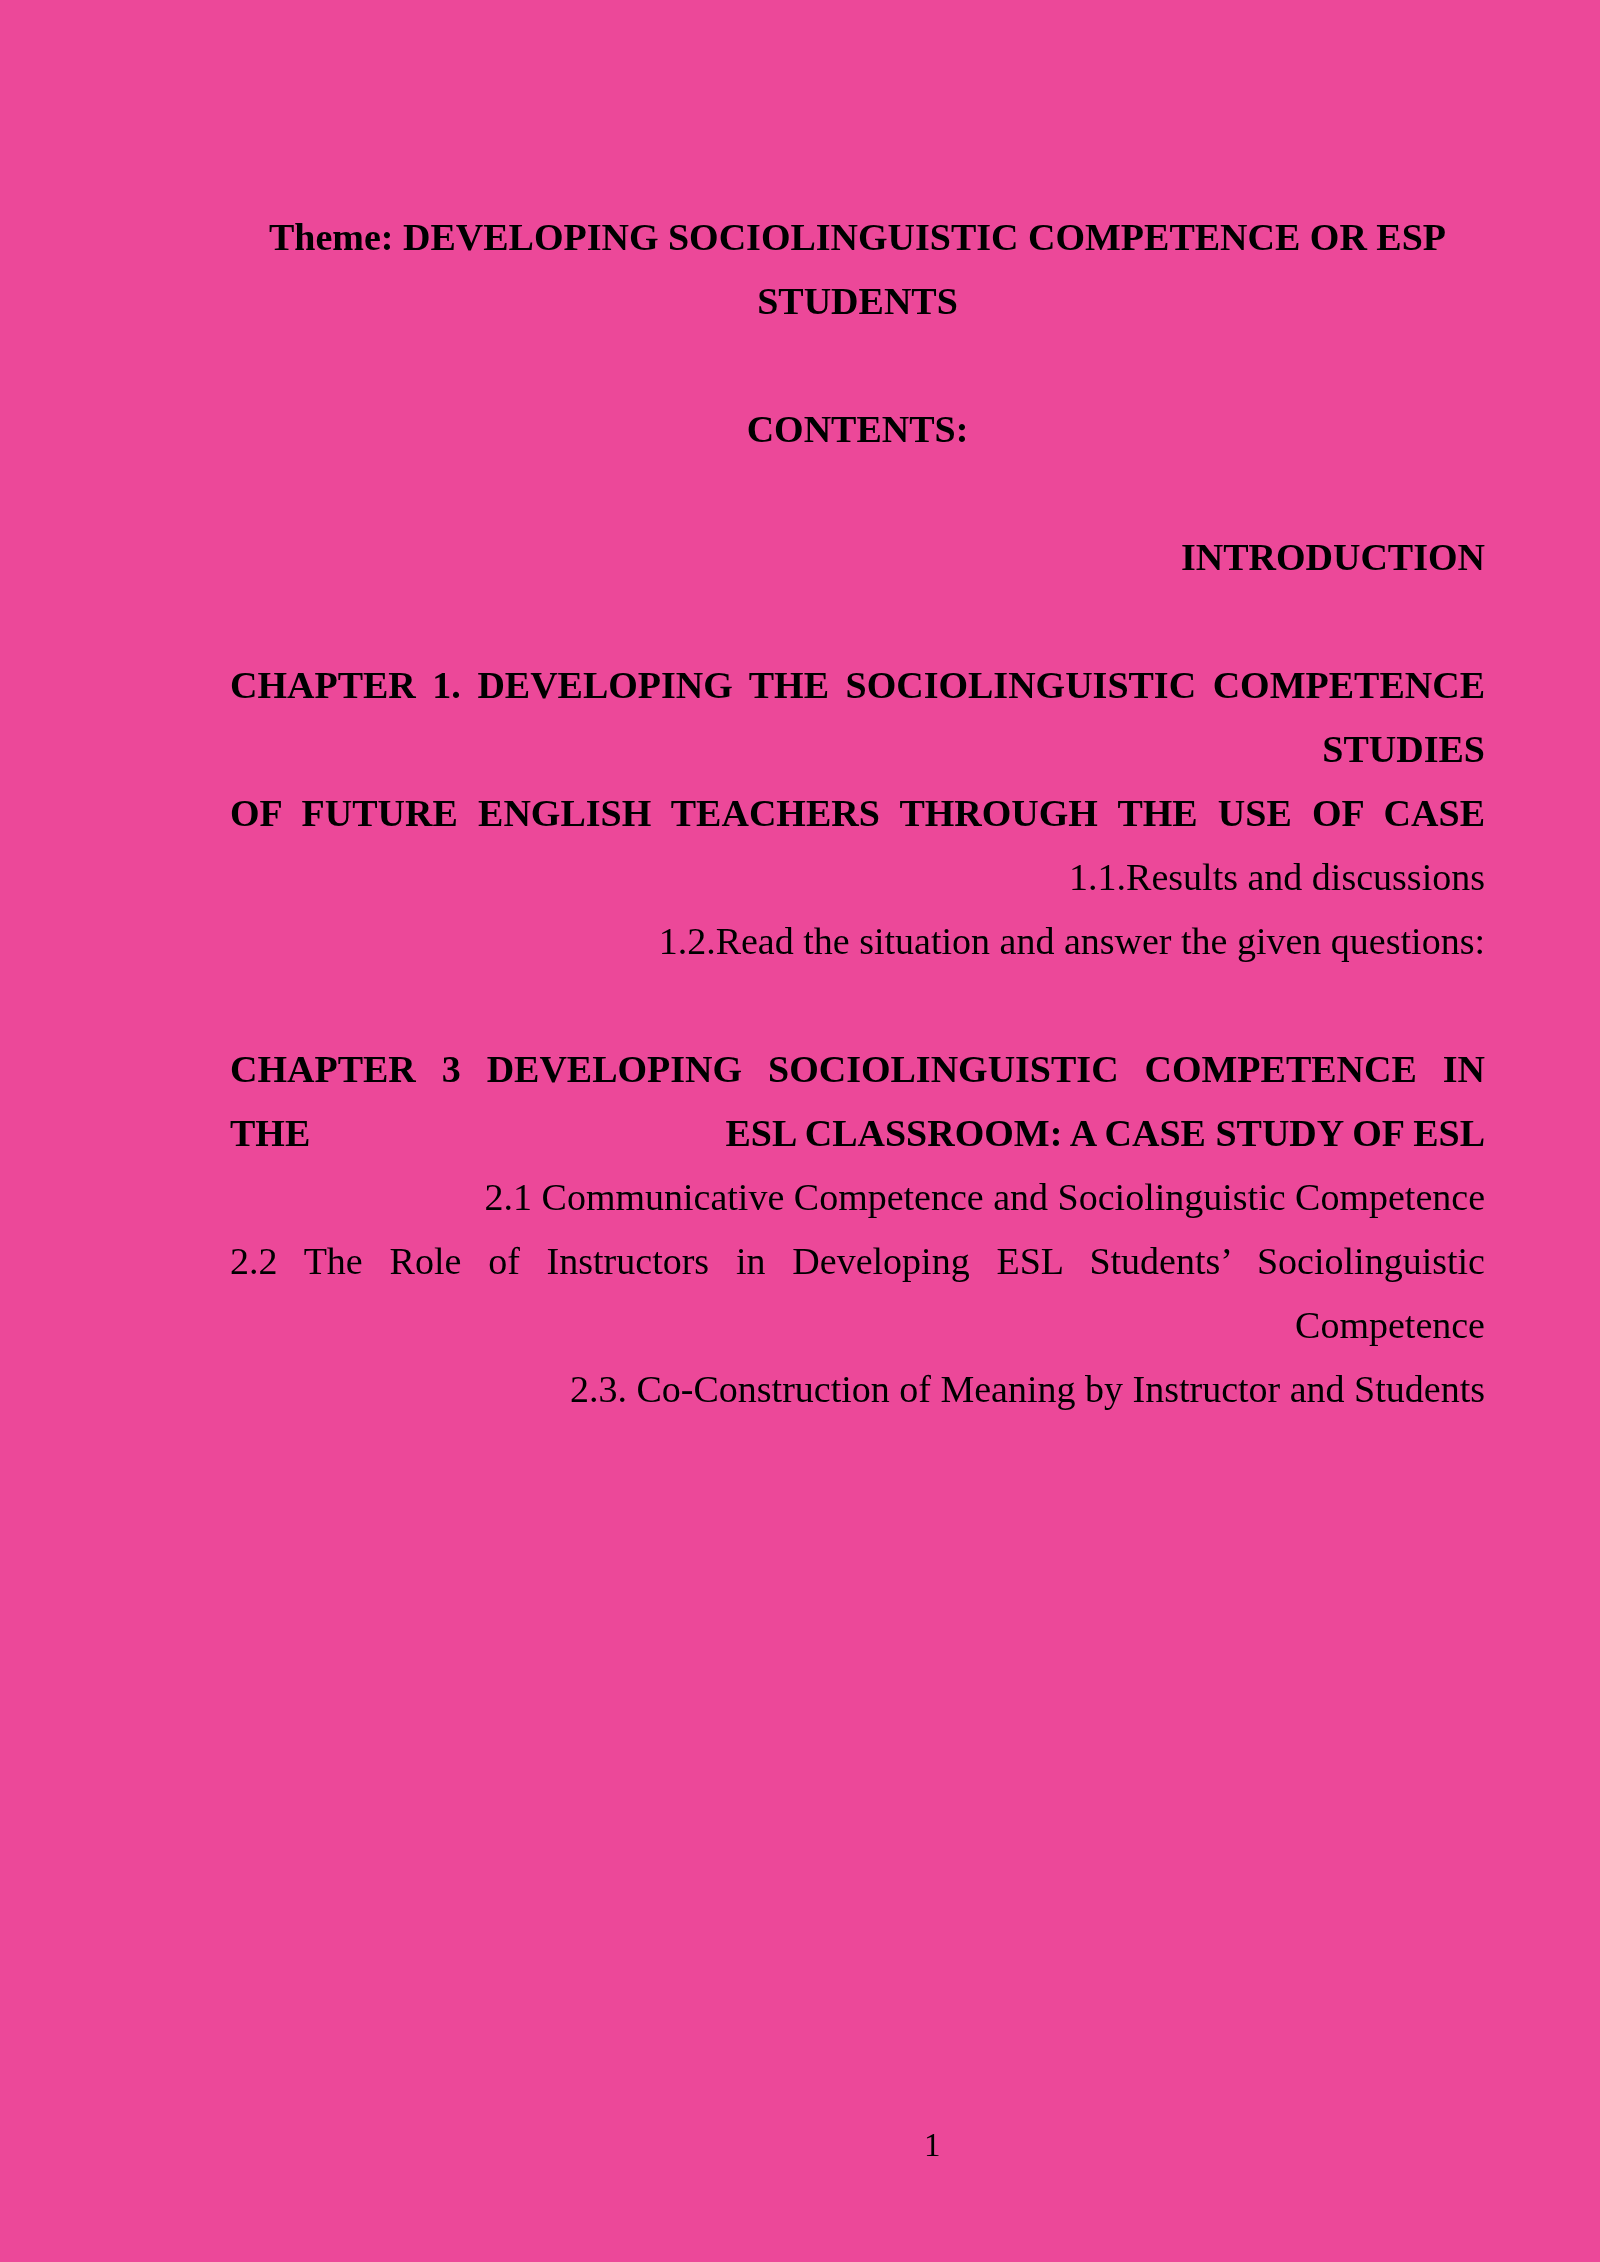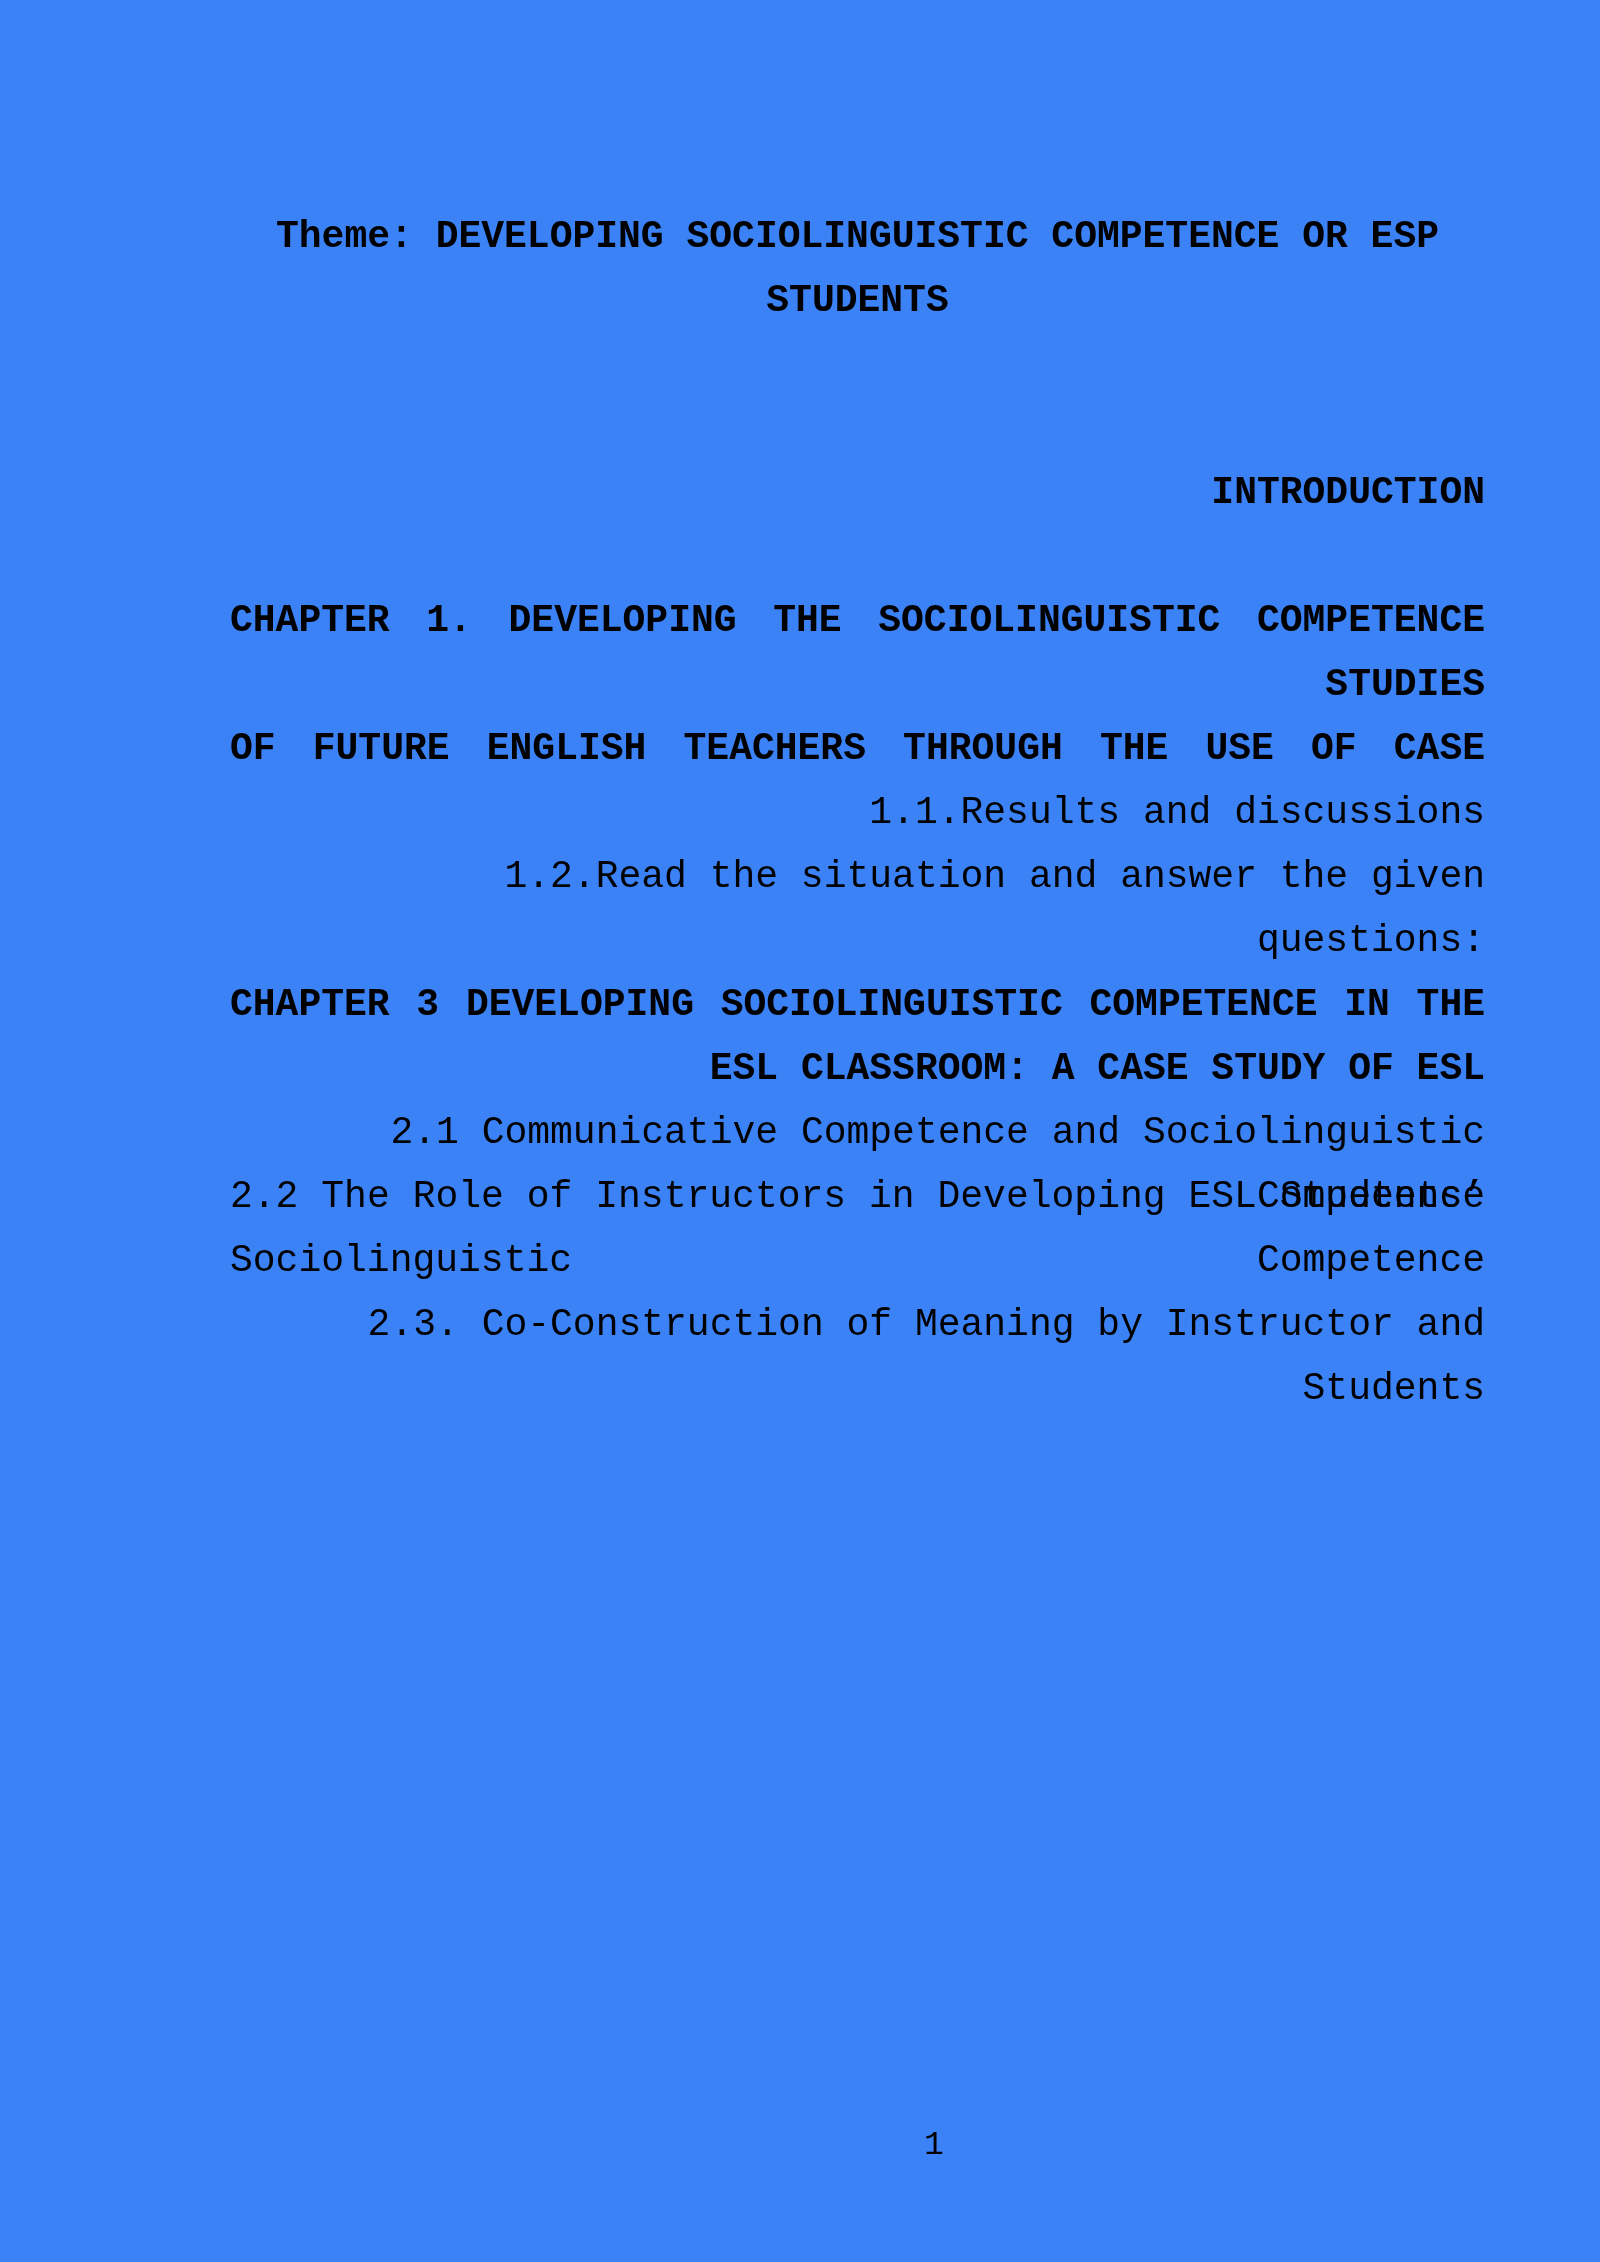--- a/index.html
+++ b/index.html
@@ -4,23 +4,23 @@
 <style>
   html, body {
     margin: 0;
     padding: 0;
     background: #ffffff;
   }
   .page {
     position: relative;
     width: 1600px;
     height: 2262px;
-    background: #3b82f6;
+    background: #ec4899;
     color: #000000;
-    font-family: Liberation Mono, monospace;
+    font-family: Liberation Serif, serif;
     overflow: hidden;
   }
   .content {
     position: absolute;
     left: 230px;
     top: 205px;
     width: 1255px;
   }
   .ln {
     height: 64px;
@@ -53,20 +53,21 @@
 <body>
 
 <div class="page">
   <div class="content">
 
     <div class="ln b c">Theme: DEVELOPING SOCIOLINGUISTIC COMPETENCE OR ESP</div>
     <div class="ln b c">STUDENTS</div>
 
     <div class="ln blank"></div>
 
+    <div class="ln b c">CONTENTS:</div>
 
     <div class="ln blank"></div>
 
     <div class="ln b">INTRODUCTION</div>
 
     <div class="ln blank"></div>
 
     <div class="ln b jl">CHAPTER 1. DEVELOPING THE SOCIOLINGUISTIC COMPETENCE</div>
     <div class="ln b">STUDIES</div>
     <div class="ln b jl">OF FUTURE ENGLISH TEACHERS THROUGH THE USE OF CASE</div>

